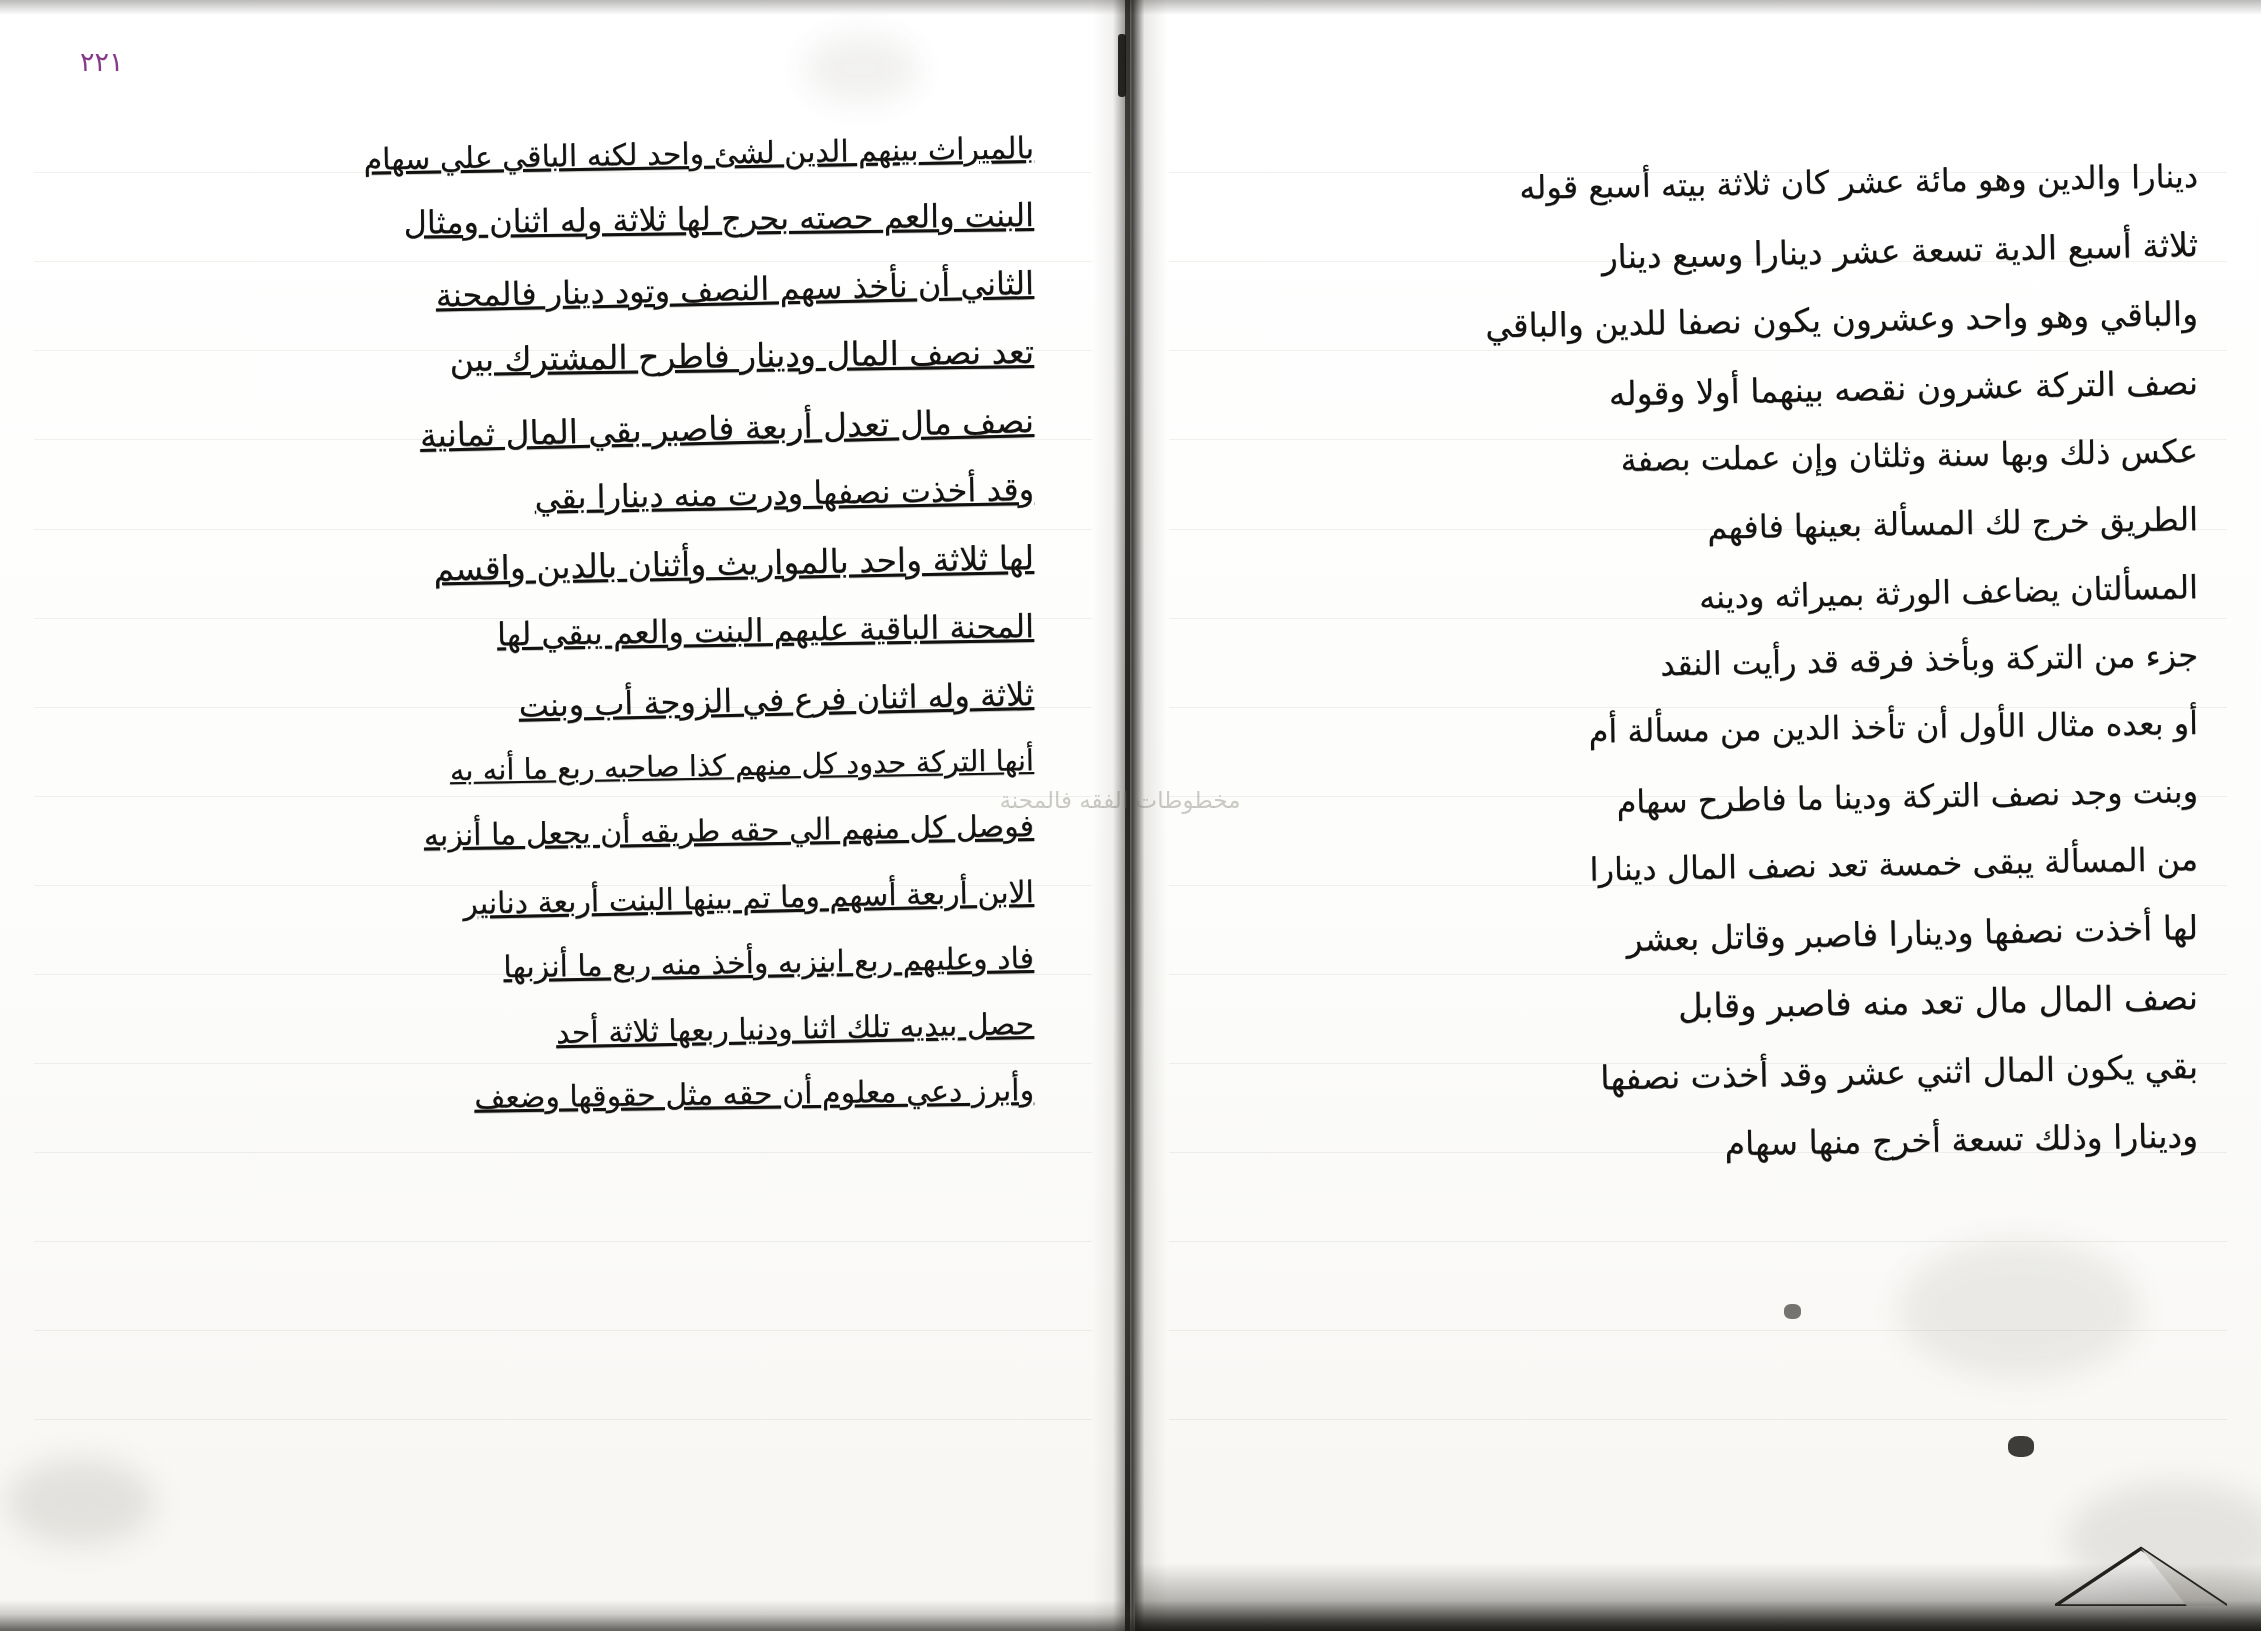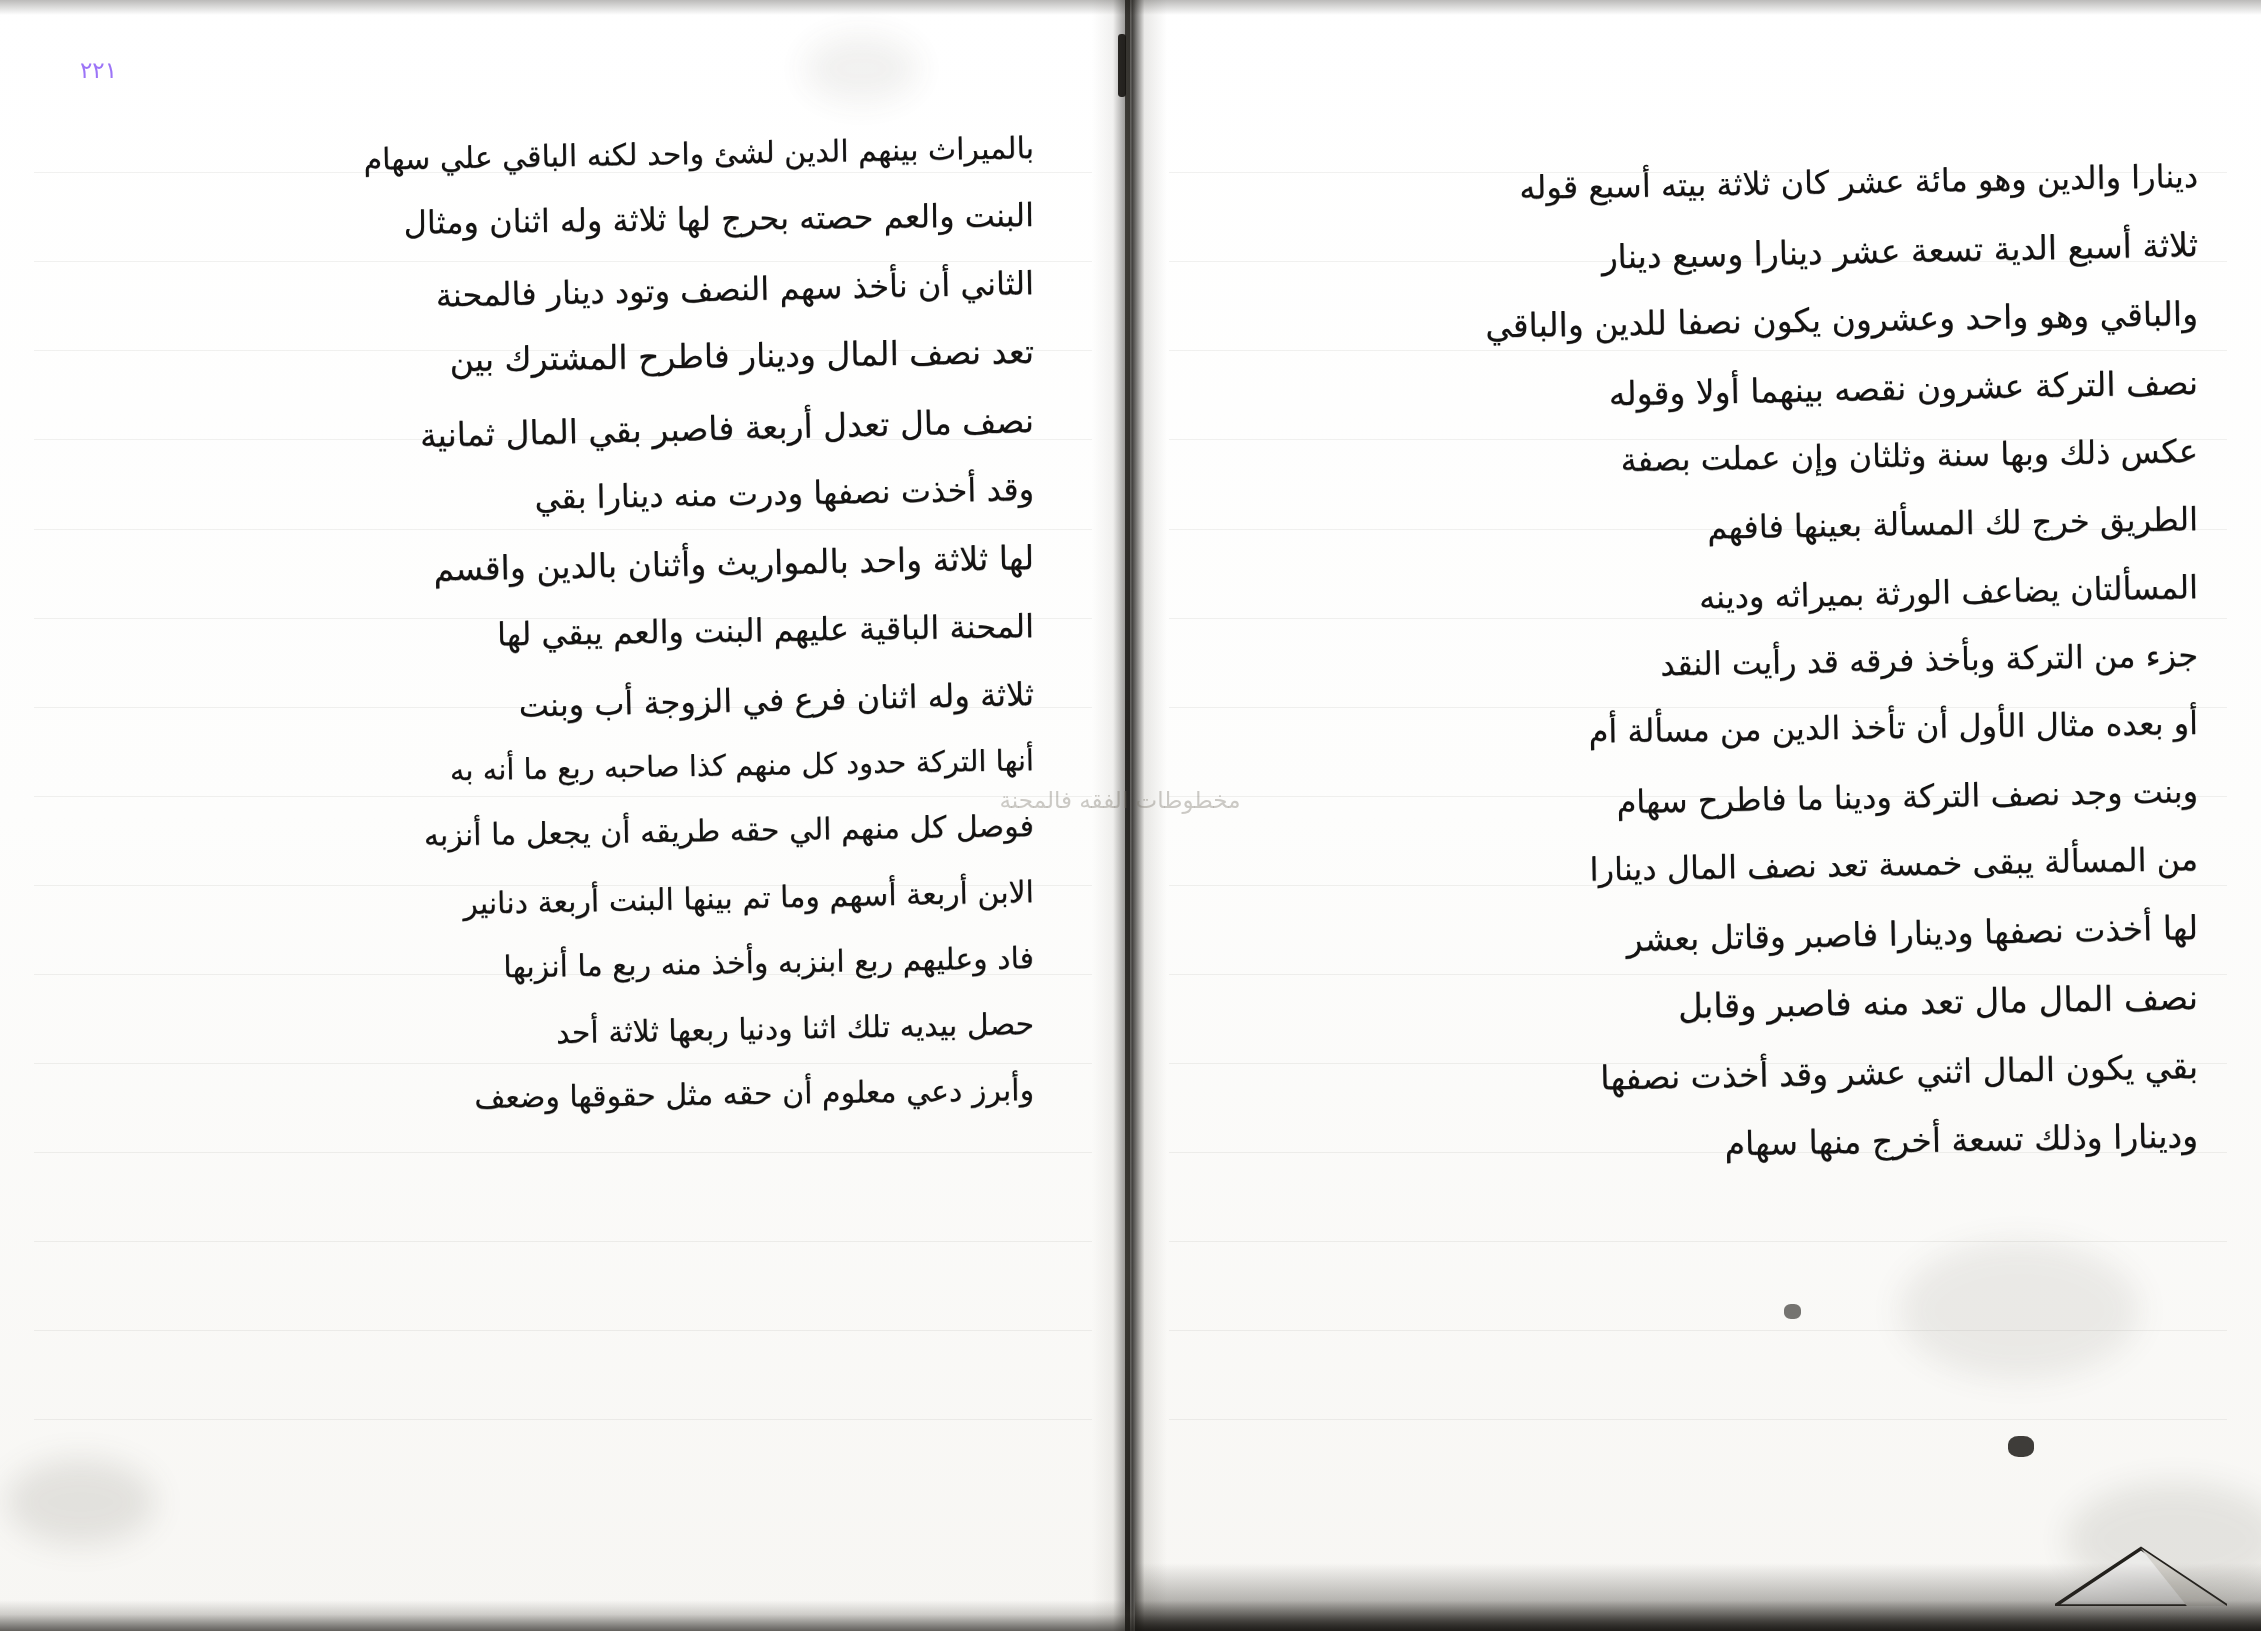--- a/index.html
+++ b/index.html
@@ -165,23 +165,23 @@
     left: 3%;
     right: 3%;
     height: 0.6px;
     background: rgba(120,115,105,0.10);
   }
 
   
   #folio-number {
     position: absolute;
     left: 80px;
-    top: 57px;
-    font-size: 23px;
-    color: #8b5cf6;
+    top: 46px;
+    font-size: 27px;
+    color: #701a75;
     direction: rtl;
     opacity: .85;
   }
 
   
   #watermark {
     position: absolute;
     left: 913px;
     top: 787px;
     width: 414px;
@@ -250,21 +250,21 @@
         <span style="top:974px"></span>
       <span style="top:1063px"></span>
         <span style="top:1152px"></span>
       <span style="top:1241px"></span>
         <span style="top:1330px"></span>
       <span style="top:1419px"></span>
     </div>
 
     <div id="folio-number">٢٢١</div>
 
-    <div class="textblock" id="verso-text" style="right:92px; left:190px; top:133px;">
+    <div class="textblock" id="verso-text" style="right:92px; left:190px; top:133px;text-decoration:underline;">
       <div class="line" style="margin-bottom:36px; font-size:30px; transform:rotate(-1.0deg);">بالميراث بينهم الدين لشئ واحد لكنه الباقي علي سهام</div>
       <div class="line" style="margin-bottom:36px; font-size:32px; transform:rotate(-0.7deg);">البنت والعم حصته بحرج لها ثلاثة وله اثنان ومثال</div>
       <div class="line" style="margin-bottom:36px; font-size:32px; transform:rotate(-1.2deg);">الثاني أن نأخذ سهم النصف وتود دينار فالمحنة</div>
       <div class="line" style="margin-bottom:36px; font-size:33px; transform:rotate(-0.8deg);">تعد نصف المال ودينار فاطرح المشترك بين</div>
       <div class="line" style="margin-bottom:36px; font-size:33px; transform:rotate(-1.4deg);">نصف مال تعدل أربعة فاصبر بقي المال ثمانية</div>
       <div class="line" style="margin-bottom:36px; font-size:32px; transform:rotate(-1.0deg);">وقد أخذت نصفها ودرت منه دينارا بقي</div>
       <div class="line" style="margin-bottom:36px; font-size:33px; transform:rotate(-1.1deg);">لها ثلاثة واحد بالمواريث وأثنان بالدين واقسم</div>
       <div class="line" style="margin-bottom:36px; font-size:32px; transform:rotate(-0.9deg);">المحنة الباقية عليهم البنت والعم يبقي لها</div>
       <div class="line" style="margin-bottom:36px; font-size:32px; transform:rotate(-1.3deg);">ثلاثة وله اثنان فرع في الزوجة أب وبنت</div>
       <div class="line" style="margin-bottom:36px; font-size:29px; transform:rotate(-1.0deg);">أنها التركة حدود كل منهم كذا صاحبه ربع ما أنه به</div>

